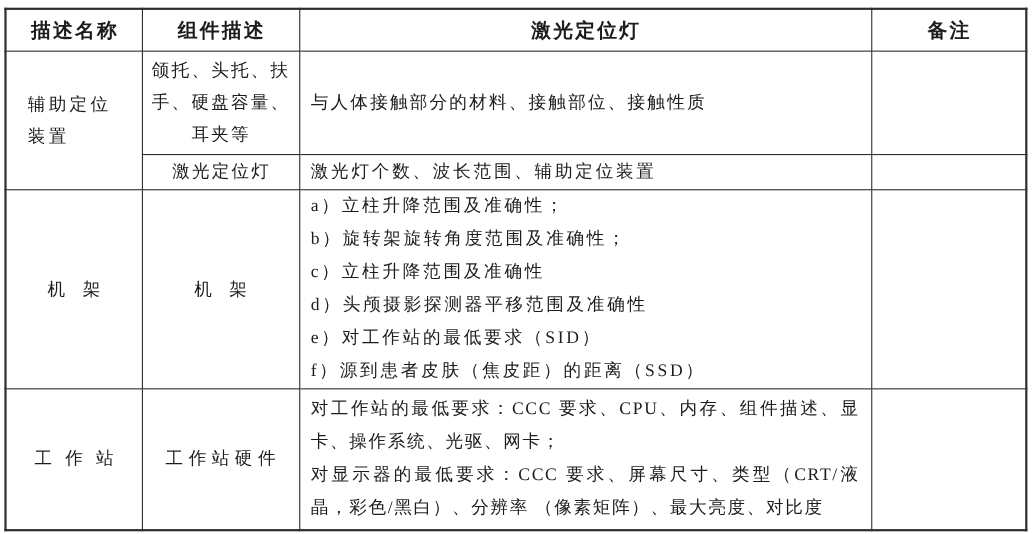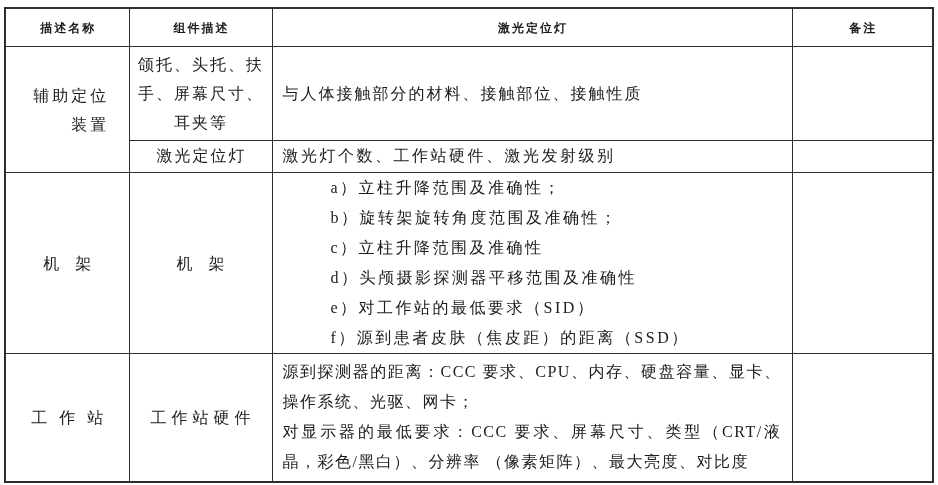--- a/index.html
+++ b/index.html
@@ -37,38 +37,38 @@
     border: 1px solid #2e2e2e;
     padding: 2px 6px;
     vertical-align: middle;
     background: #ffffff;
     font-size: 16px;
     line-height: 29px;
   }
   .spec-table th {
     height: 33px;
     font-weight: bold;
-    font-size: 12px;
+    font-size: 18px;
     text-align: center;
     letter-spacing: 2px;
     text-indent: 2px;
     line-height: 20px;
   }
   td.center { text-align: center; }
 
   
   .ls-xl { letter-spacing: 16px; text-indent: 16px; }
   .ls-lg { letter-spacing: 12px; text-indent: 12px; }
   .ls-md { letter-spacing: 5px;  text-indent: 5px; }
   .ls-sm { letter-spacing: 2px;  text-indent: 2px; }
 
   .wrap-name {
     display: inline-block;
     width: 84px;
-    text-align: right;
+    text-align: left;
     letter-spacing: 3px;
     text-indent: 0;
     line-height: 29px;
   }
   .wrap-comp {
     display: inline-block;
     width: 131px;
     text-align: center;
     letter-spacing: 2px;
     text-indent: 0;
@@ -76,21 +76,21 @@
   }
 
   td.spec {
     text-align: left;
     padding: 0 10px;
     letter-spacing: 2px;
   }
   .row-aux-a td.spec  { line-height: 24px; }
   .row-laser td       { line-height: 22px; }
   .row-laser td.spec  { letter-spacing: 2.5px; }
-  .spec-line { line-height: 30px; letter-spacing: 2.5px; margin-left: 48px; }
+  .spec-line { line-height: 30px; letter-spacing: 2.5px; }
   .spec-para { line-height: 30px; letter-spacing: 1.5px; text-align: justify; }
 
   tr.row-header  { height: 37px; }
   tr.row-aux-a   { height: 94px; }
   tr.row-laser   { height: 32px; font-family: Liberation Mono, monospace; }
   tr.row-gantry  { height: 180px; }
   tr.row-ws      { height: 128px; }
 </style>
 </head>
 <body>
@@ -109,29 +109,29 @@
         <th>组件描述</th>
         <th>激光定位灯</th>
         <th>备注</th>
       </tr>
 
       <tr class="row-aux-a">
         <td class="center" rowspan="2">
           <span class="wrap-name">辅助定位装置</span>
         </td>
         <td class="center">
-          <span class="wrap-comp">颌托、头托、扶手、屏幕尺寸、耳夹等</span>
+          <span class="wrap-comp">颌托、头托、扶手、硬盘容量、耳夹等</span>
         </td>
         <td class="spec">与人体接触部分的材料、接触部位、接触性质</td>
         <td></td>
       </tr>
 
       <tr class="row-laser">
         <td class="center ls-sm">激光定位灯</td>
-        <td class="spec">激光灯个数、工作站硬件、激光发射级别</td>
+        <td class="spec">激光灯个数、波长范围、辅助定位装置</td>
         <td></td>
       </tr>
 
       <tr class="row-gantry">
         <td class="center ls-xl">机架</td>
         <td class="center ls-xl">机架</td>
         <td class="spec">
           <div class="spec-line">a）立柱升降范围及准确性；</div>
           <div class="spec-line">b）旋转架旋转角度范围及准确性；</div>
           <div class="spec-line">c）立柱升降范围及准确性</div>
@@ -139,20 +139,20 @@
           <div class="spec-line">e）对工作站的最低要求（SID）</div>
           <div class="spec-line">f）源到患者皮肤（焦皮距）的距离（SSD）</div>
         </td>
         <td></td>
       </tr>
 
       <tr class="row-ws">
         <td class="center ls-lg">工作站</td>
         <td class="center ls-md">工作站硬件</td>
         <td class="spec">
-          <div class="spec-para">源到探测器的距离：CCC 要求、CPU、内存、硬盘容量、显卡、操作系统、光驱、网卡；</div>
+          <div class="spec-para">对工作站的最低要求：CCC 要求、CPU、内存、组件描述、显卡、操作系统、光驱、网卡；</div>
           <div class="spec-para">对显示器的最低要求：CCC 要求、屏幕尺寸、类型（CRT/液晶，彩色/黑白）、分辨率 （像素矩阵）、最大亮度、对比度</div>
         </td>
         <td></td>
       </tr>
     </tbody>
   </table>
 </div>
 
 </body></html>

